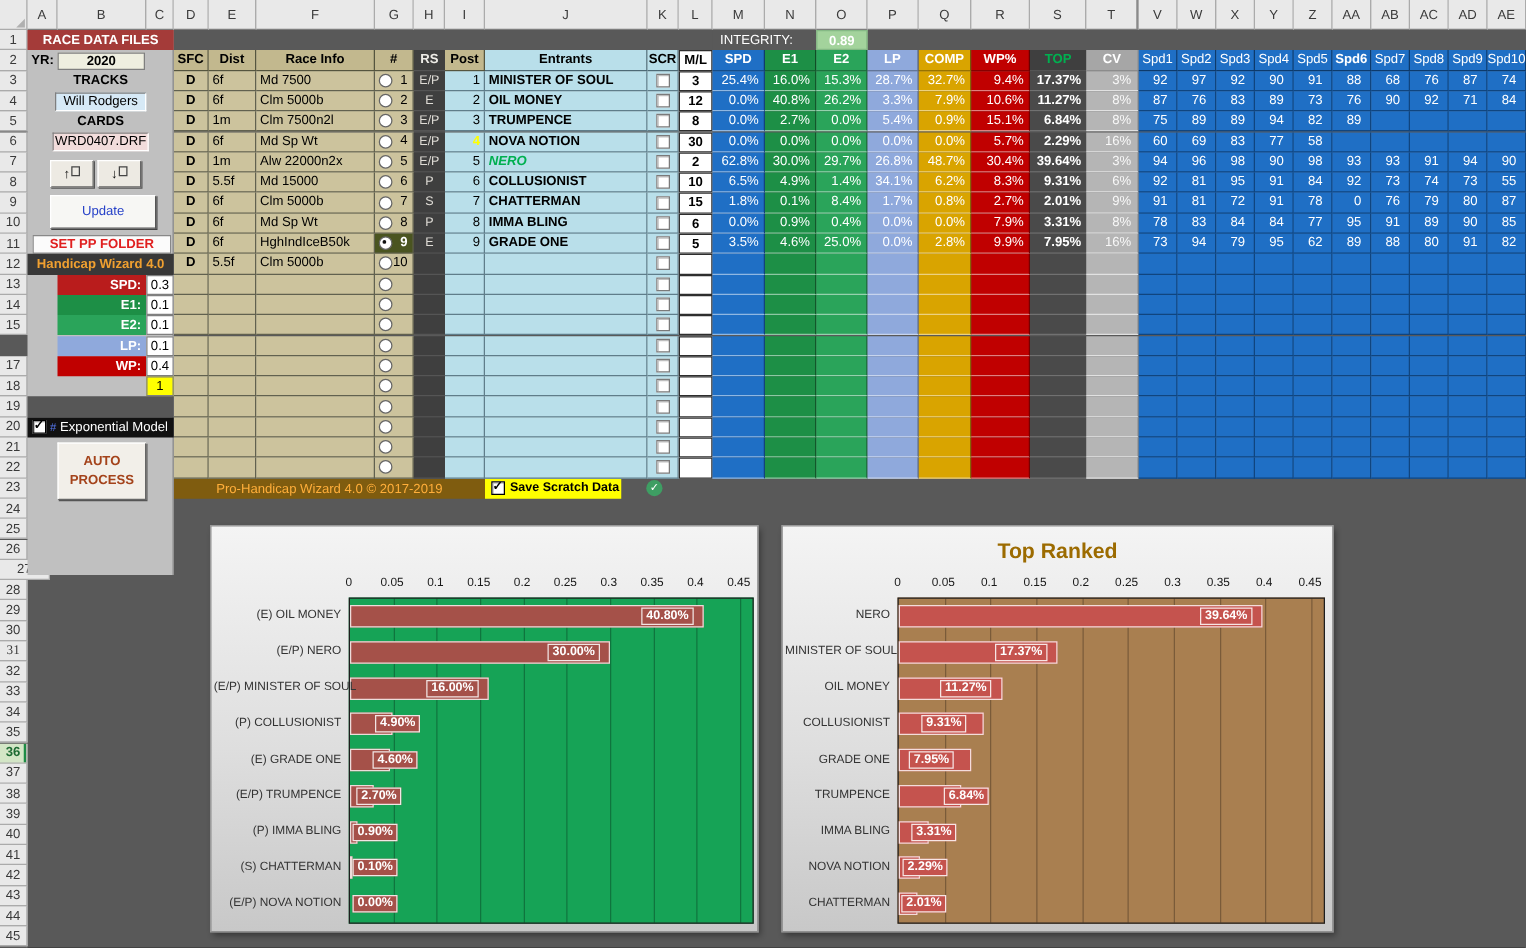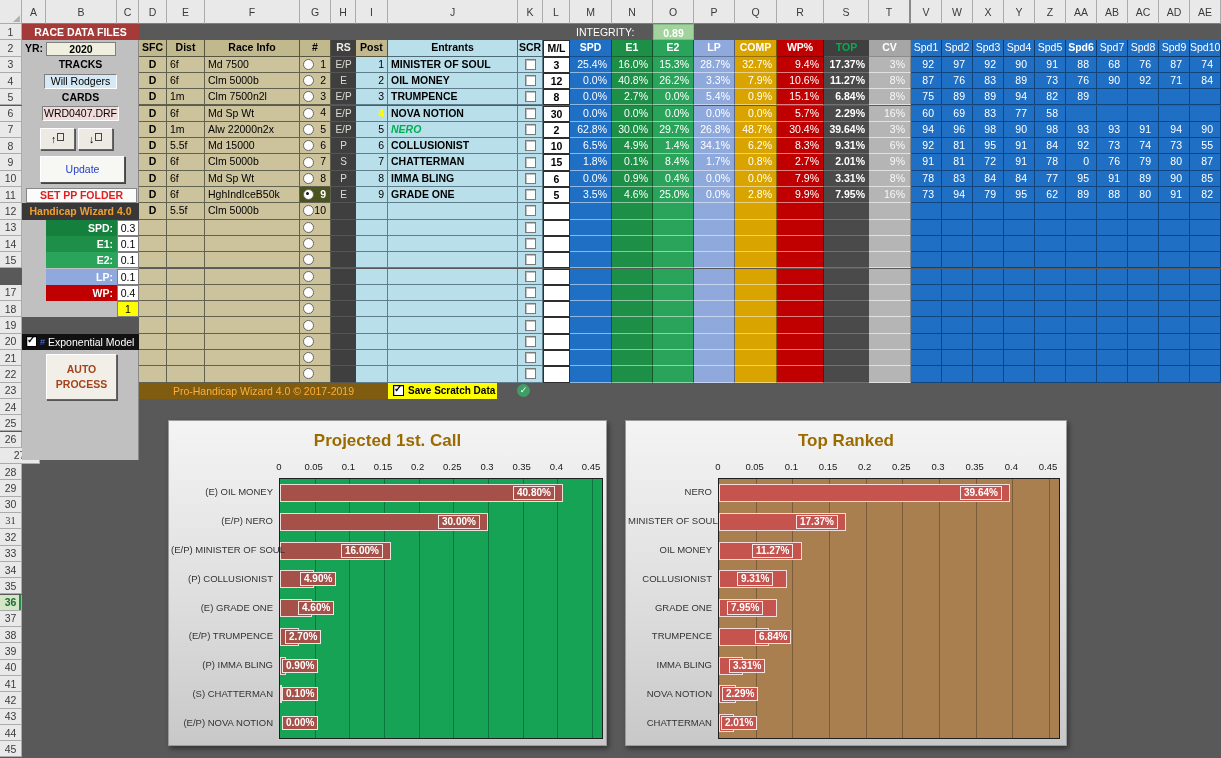--- a/index.html
+++ b/index.html
@@ -144,21 +144,21 @@
         <span class="minibox"></span>
     </div>
     <div id="p-down" class="p spinbtn">
       <span>↓</span>
         <span class="minibox"></span>
     </div>
     <div id="p-update" class="p">Update</div>
     <div id="p-setpp" class="p">SET PP FOLDER PATH</div>
     <div id="p-wiz" class="p">Handicap Wizard 4.0</div>
     <div id="p-weights">
-        <div class="wlabel" style="top: 195.6px; background: #15803d; padding-left: 40px;">SPD:</div>
+        <div class="wlabel" style="top: 195.6px; background: #b91c1c; padding-left: 40px;">SPD:</div>
         <div class="wval" style="top: 195.6px;">0.3</div>
         <div class="wlabel" style="top: 211.9px; background: rgb(29, 143, 70);">E1:</div>
         <div class="wval" style="top: 211.9px;">0.1</div>
         <div class="wlabel" style="top: 228.2px; background: rgb(42, 164, 90);">E2:</div>
         <div class="wval" style="top: 228.2px;">0.1</div>
         <div class="wlabel" style="top: 244.5px; background: rgb(143, 169, 220);">LP:</div>
         <div class="wval" style="top: 244.5px;">0.1</div>
         <div class="wlabel" style="top: 260.8px; background: rgb(192, 0, 0);">WP:</div>
         <div class="wval" style="top: 260.8px;">0.4</div>
       </div>
@@ -166,21 +166,20 @@
     <div id="p-gap" class="p"></div>
     <div id="p-exp" class="p">
       <span class="cbx checked" style="background:#FFF"></span>
       <span class="hash">#</span>
       <span>Exponential Model</span>
     </div>
     <div id="p-auto" class="p">AUTO PROCESS</div>
   </div>
 
   <div id="chart0" class="abs chartpanel" style="left:168px;top:420px;width:439px;height:326px;">
-    <div class="ctitle" style="color: rgb(156, 107, 0);">Projected 1st. Call</div>
   <div class="plot" style="left: 110px; top: 57px; width: 322px; height: 259px; background: rgb(22, 163, 86);">
         <div class="gl" style="left: 35px;"></div>
         <div class="gl" style="left: 69px;"></div>
         <div class="gl" style="left: 104px;"></div>
         <div class="gl" style="left: 139px;"></div>
         <div class="gl" style="left: 173px;"></div>
         <div class="gl" style="left: 208px;"></div>
         <div class="gl" style="left: 243px;"></div>
         <div class="gl" style="left: 277px;"></div>
         <div class="gl" style="left: 312px;"></div>

